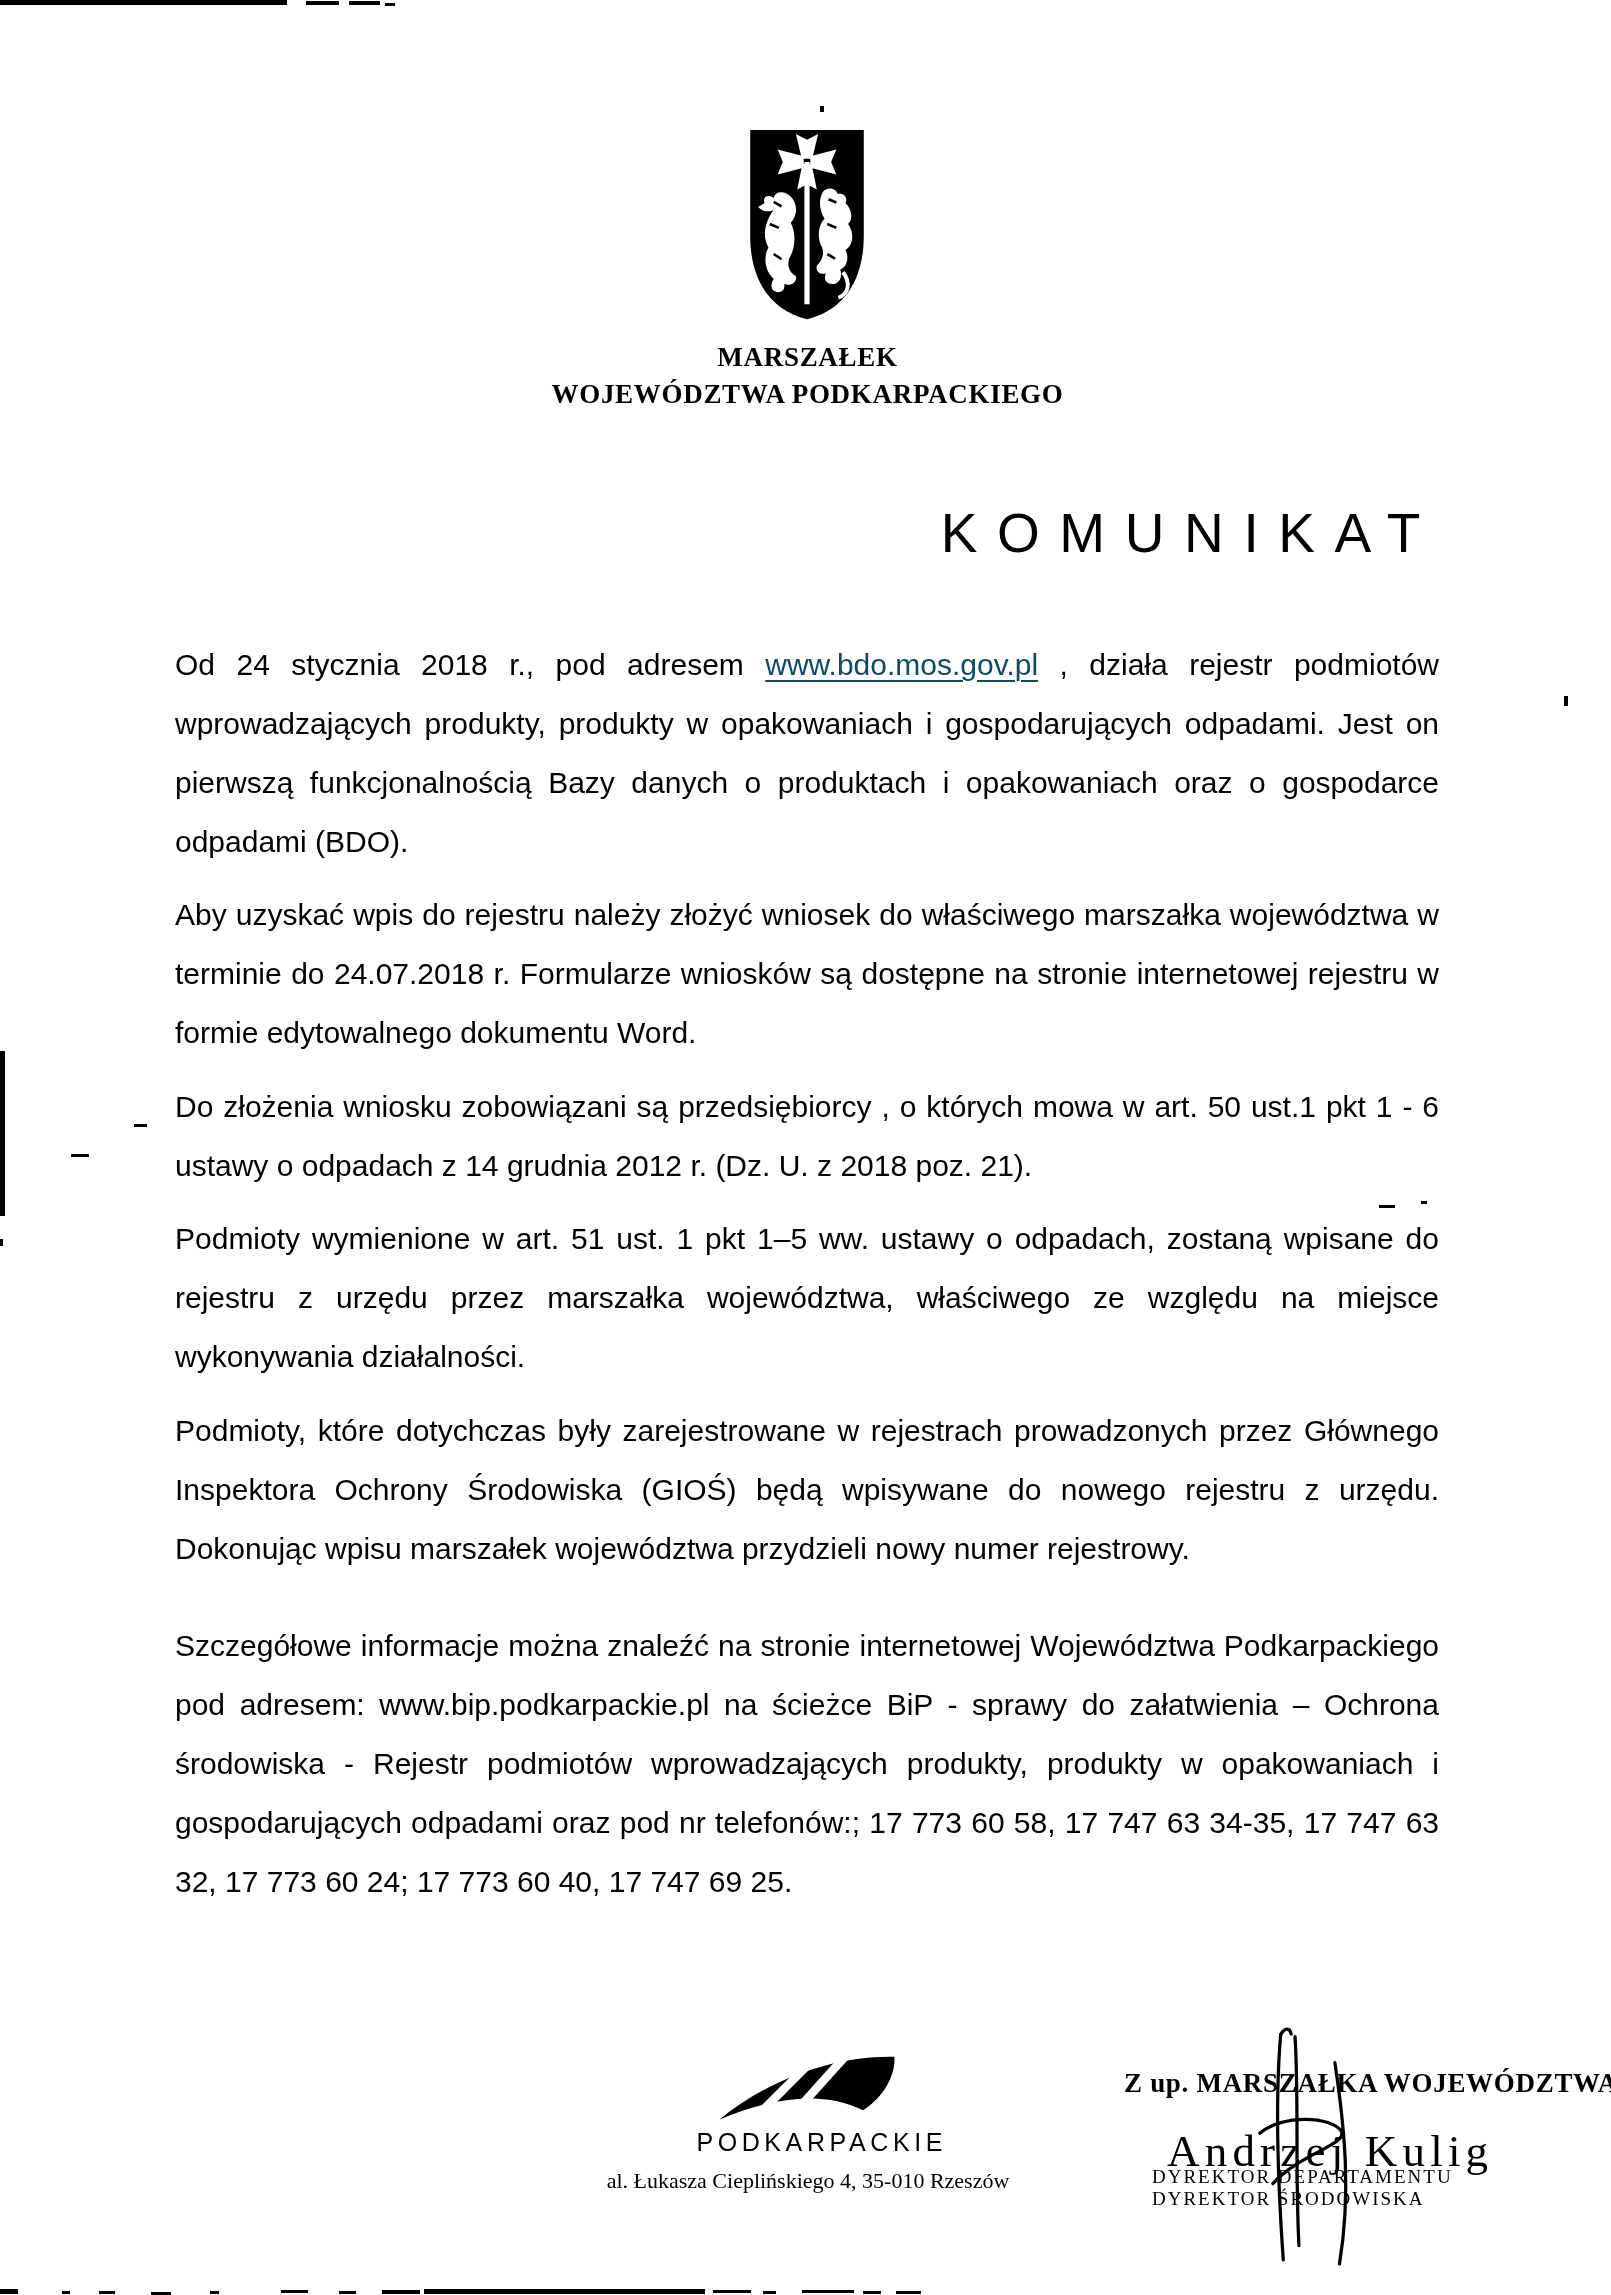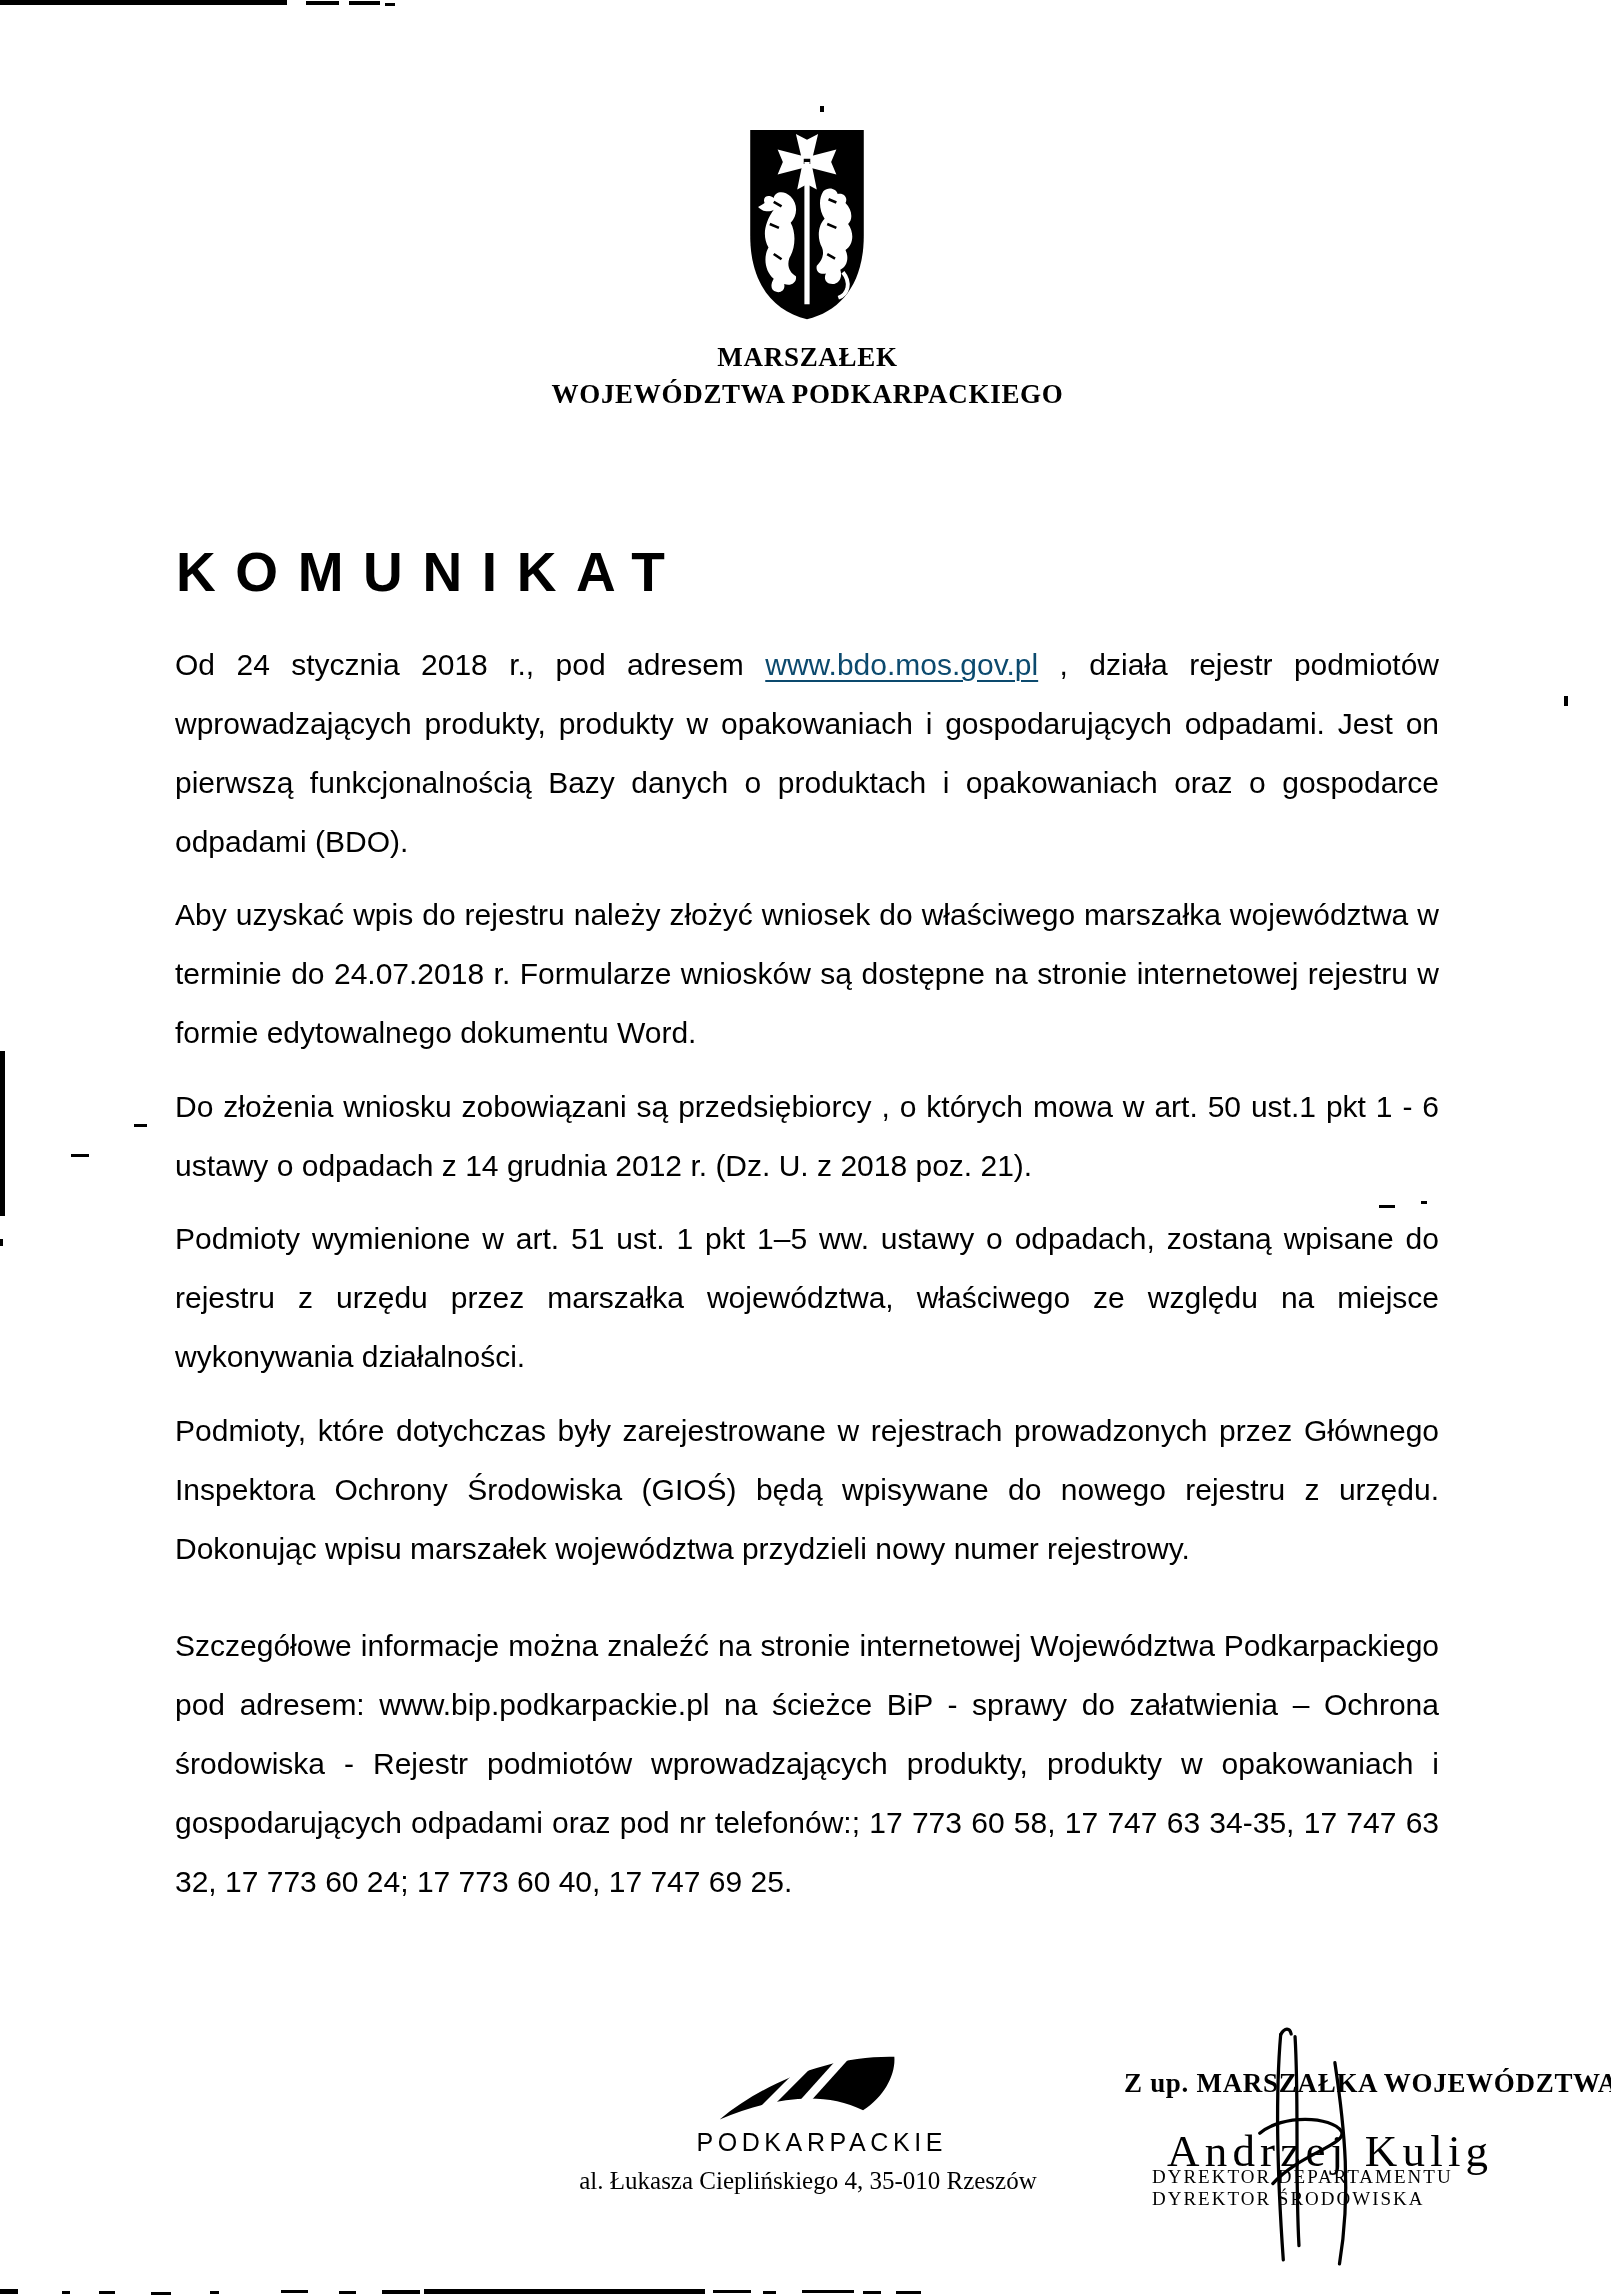--- a/index.html
+++ b/index.html
@@ -12,22 +12,22 @@
   .artifact{position:absolute;background:#000;}
   
   .crest{position:absolute; left:745px; top:126px; width:124px; height:196px;}
   .org-block{
     position:absolute; left:481px; top:339px; width:653px;
     text-align:center; font-weight:bold; font-size:27px; line-height:37px;
     letter-spacing:0.7px;
   }
   .doc-title{
     position:absolute; left:176px; top:497px; width:1264px;
-    text-align:left; font-family:"Liberation Sans", sans-serif;
-    font-weight:bold; font-size:55px; letter-spacing:19.6px; line-height:72px;margin-top:39px;
+    text-align:right; font-family:"Liberation Sans", sans-serif;
+    font-weight:normal; font-size:55px; letter-spacing:19.6px; line-height:72px;
   }
   
   .body-col{
     position:absolute; left:175px; top:635px; width:1264px;
     font-family:"Liberation Sans", sans-serif;
     font-size:30px; line-height:59px; text-align:justify;
   }
   .body-col p{margin:0 0 0 0; padding:0;}
   .body-col p + p{margin-top:14.4px;}
   .body-col p.extra-gap{margin-top:38px;}
@@ -45,21 +45,21 @@
   .sig-name{
     position:absolute; left:1167px; top:2125px; width:307px; text-align:center;
     font-size:45px; letter-spacing:5.2px; white-space:nowrap;
   }
   .sig-role{
     position:absolute; left:1152px; top:2166px; width:307px; text-align:left;
     font-size:19px; letter-spacing:2px; line-height:22px; white-space:nowrap;
   }
   .addr-block{
     position:absolute; left:176px; top:2165px; width:1264px; text-align:center;
-    font-size:25px; line-height:31px;
+    font-size:22px; line-height:31px;
   }
   .signature-svg{position:absolute; left:1227px; top:2017px; width:157px; height:258px;}
 </style>
 </head>
 <body>
 
 <div class="page">
 
   <div class="artifact" style="left:0;top:0;width:287px;height:4.6px;"></div>
   <div class="artifact" style="left:306px;top:1.3px;width:33px;height:3.3px;"></div>

